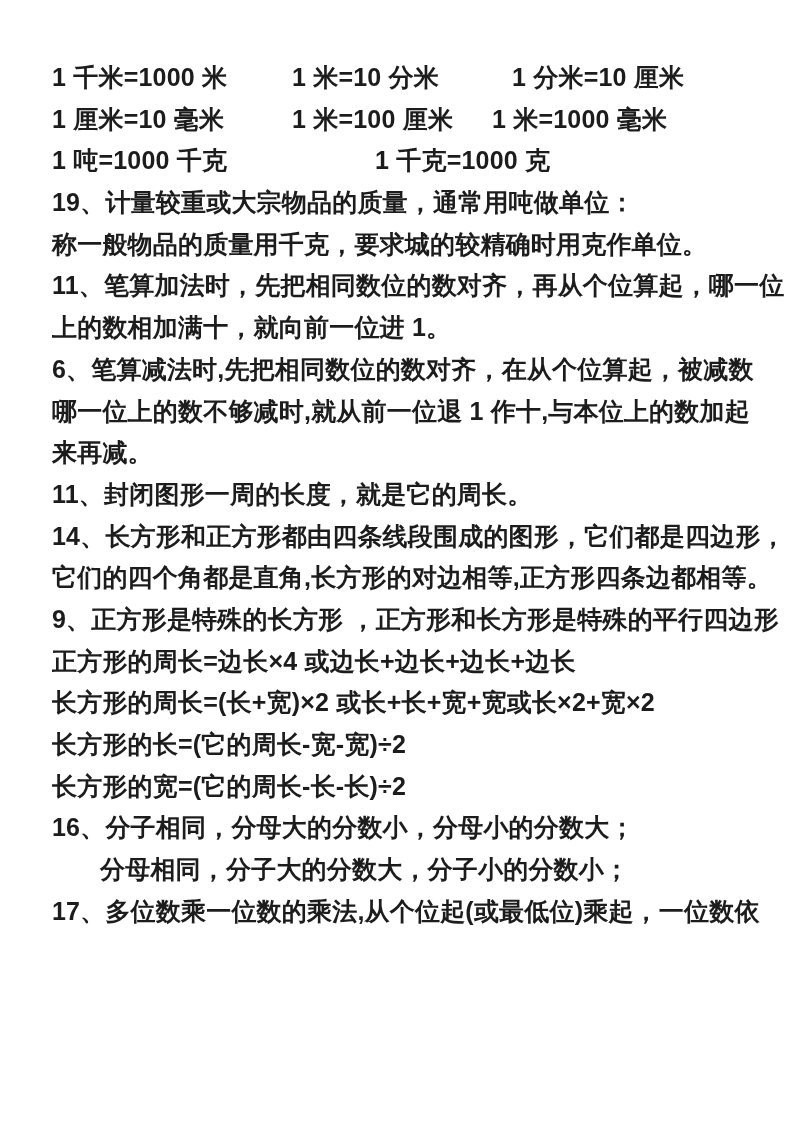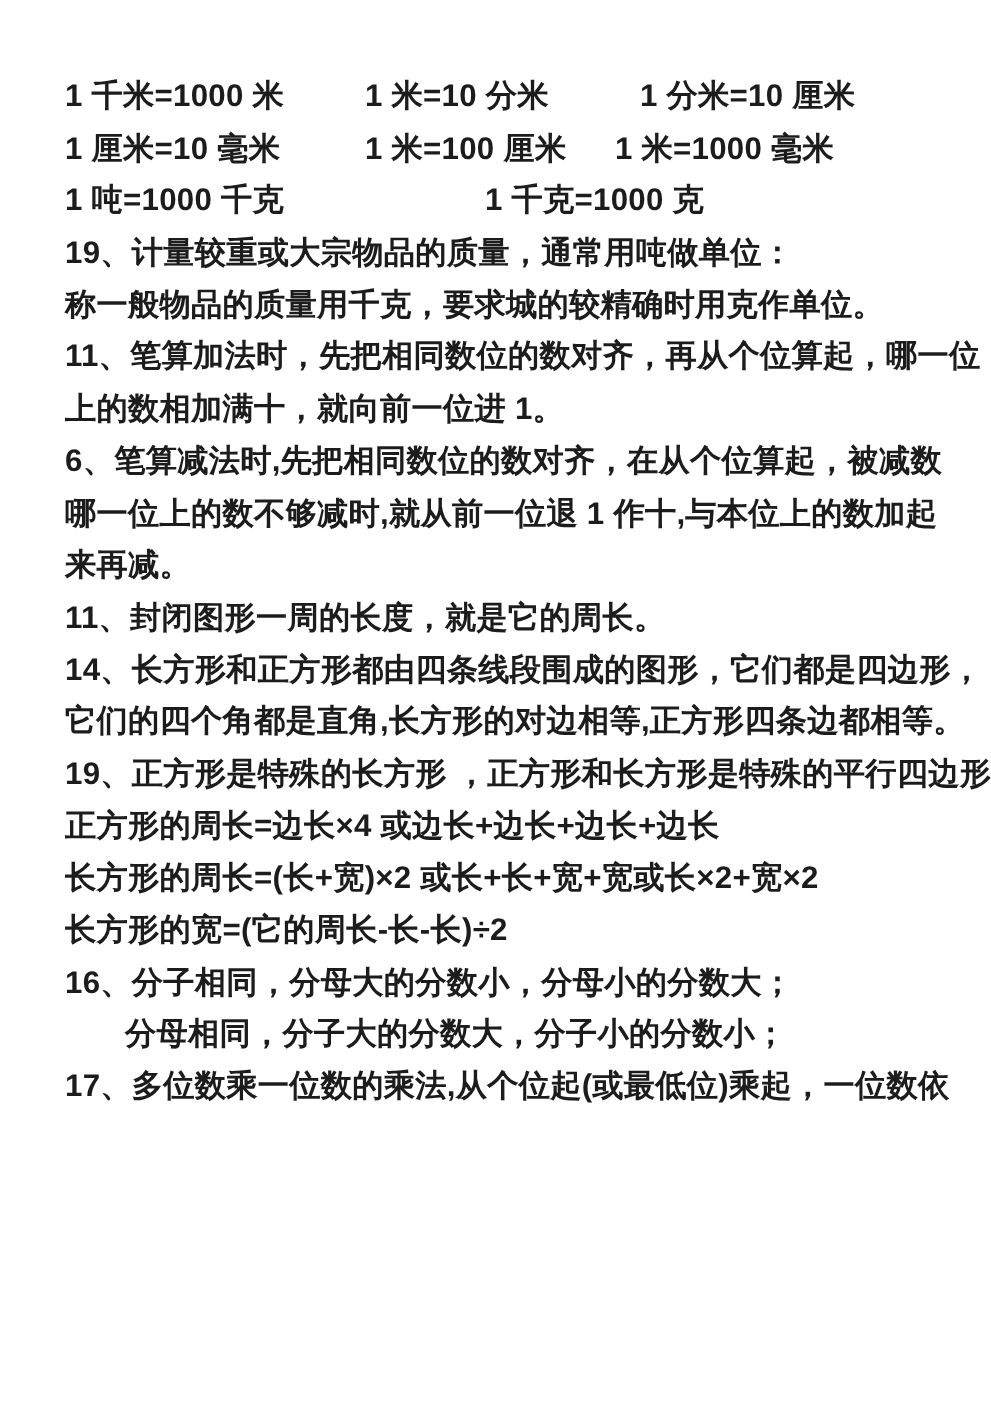--- a/index.html
+++ b/index.html
@@ -46,33 +46,34 @@
         <span class="col" style="left: 240px;">1 米=10 分米</span>
         <span class="col" style="left: 460px;">1 分米=10 厘米</span>
       </div>
       <div class="line">
         <span class="col" style="left: 0px;">1 厘米=10 毫米</span>
         <span class="col" style="left: 240px;">1 米=100 厘米</span>
         <span class="col" style="left: 440px;">1 米=1000 毫米</span>
       </div>
       <div class="line">
         <span class="col" style="left: 0px;">1 吨=1000 千克</span>
-        <span class="col" style="left: 336px; text-align: center;">1 千克=1000 克</span>
+        <span class="col" style="left: 323px; text-align: center;">1 千克=1000 克</span>
       </div>
       <div class="line">19、计量较重或大宗物品的质量，通常用吨做单位：</div>
       <div class="line">称一般物品的质量用千克，要求城的较精确时用克作单位。</div>
       <div class="line">11、笔算加法时，先把相同数位的数对齐，再从个位算起，哪一位</div>
       <div class="line">上的数相加满十，就向前一位进 1。</div>
       <div class="line">6、笔算减法时,先把相同数位的数对齐，在从个位算起，被减数</div>
       <div class="line">哪一位上的数不够减时,就从前一位退 1 作十,与本位上的数加起</div>
       <div class="line">来再减。</div>
       <div class="line">11、封闭图形一周的长度，就是它的周长。</div>
       <div class="line">14、长方形和正方形都由四条线段围成的图形，它们都是四边形，</div>
       <div class="line">它们的四个角都是直角,长方形的对边相等,正方形四条边都相等。</div>
-      <div class="line">19、正方形是特殊的长方形 ，正方形和长方形是特殊的平行四边形</div>
+      <div class="line">9、正方形是特殊的长方形 ，正方形和长方形是特殊的平行四边形</div>
       <div class="line">正方形的周长=边长×4 或边长+边长+边长+边长</div>
       <div class="line">长方形的周长=(长+宽)×2 或长+长+宽+宽或长×2+宽×2</div>
+      <div class="line">长方形的长=(它的周长-宽-宽)÷2</div>
       <div class="line">长方形的宽=(它的周长-长-长)÷2</div>
       <div class="line">16、分子相同，分母大的分数小，分母小的分数大；</div>
       <div class="line" style="padding-left: 48px;">分母相同，分子大的分数大，分子小的分数小；</div>
       <div class="line">17、多位数乘一位数的乘法,从个位起(或最低位)乘起，一位数依</div>
     </div>
 </div>
 
 </body></html>

